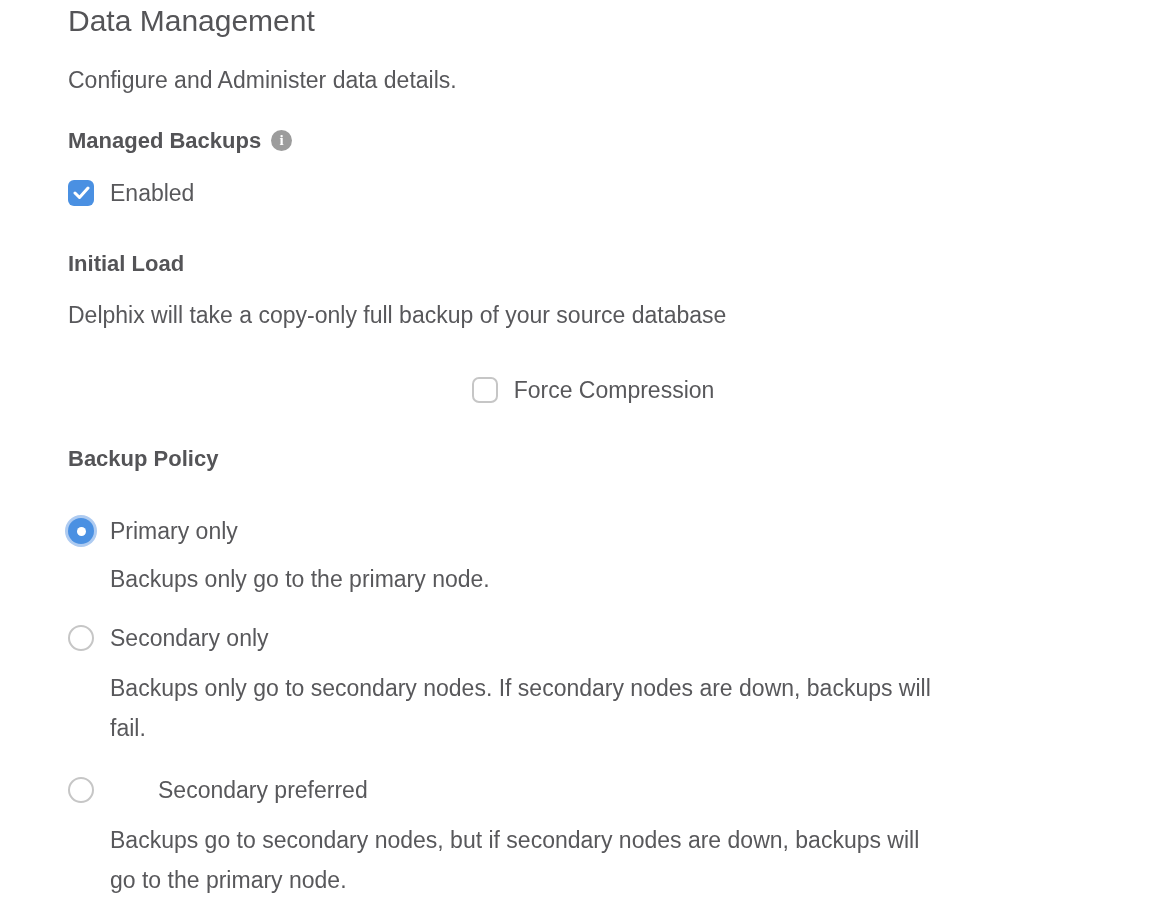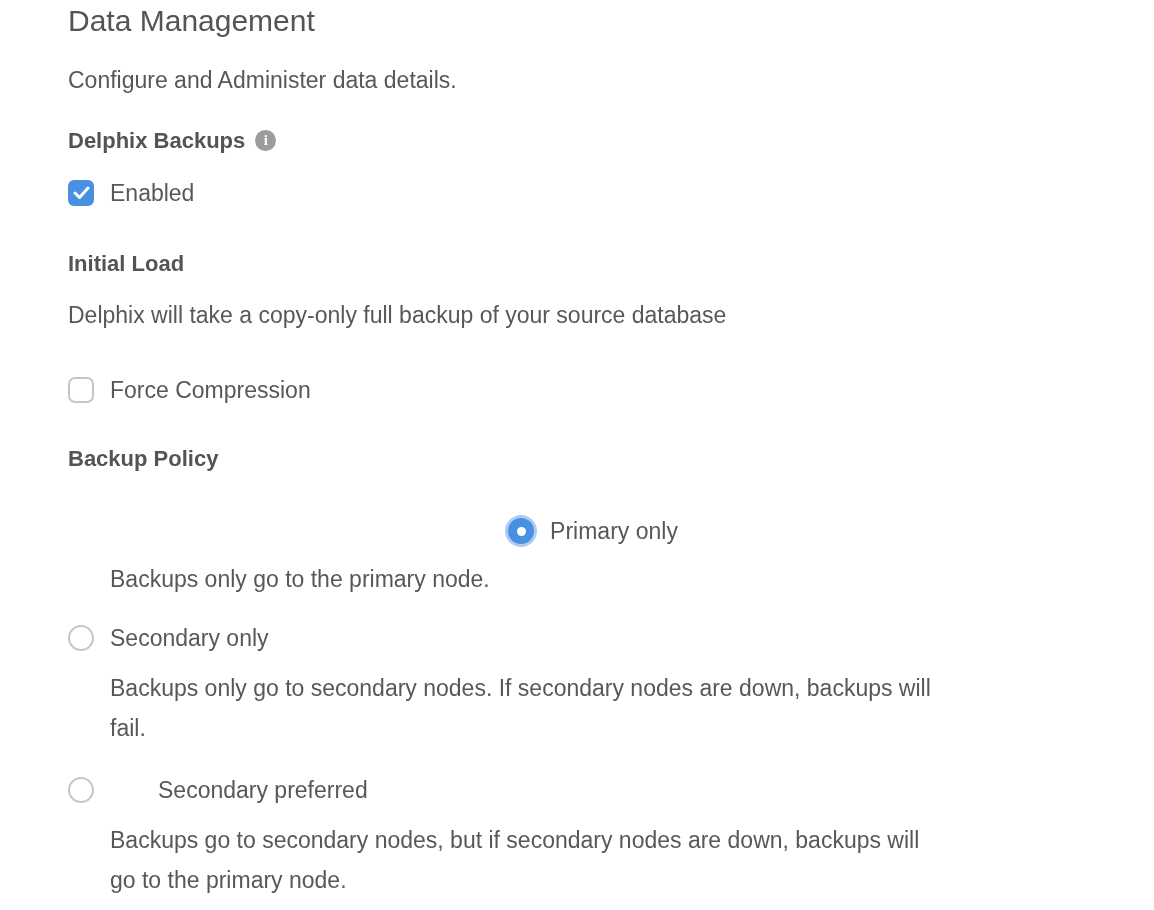--- a/index.html
+++ b/index.html
@@ -52,21 +52,21 @@
     align-items: center;
     justify-content: center;
     flex: none;
   }
   .check-row {
     display: flex;
     align-items: center;
     height: 28px;
   }
   .check-row.enabled-row { margin-top: 25px; }
-  .check-row.force-row { margin-top: 47px; }
+  .check-row.force-row { margin-top: 47px; justify-content: center; }
   .checkbox {
     width: 26px;
     height: 26px;
     border-radius: 6px;
     flex: none;
     display: flex;
     align-items: center;
     justify-content: center;
     cursor: pointer;
   }
@@ -87,21 +87,21 @@
   .section-desc {
     font-size: 23px;
     line-height: 27px;
     margin-top: 25px;
   }
   .radio-row {
     display: flex;
     align-items: center;
     height: 28px;
   }
-  .radio-row.first { margin-top: 45px; justify-content: center; }
+  .radio-row.first { margin-top: 45px; }
   .radio-row.second { margin-top: 25px; }
   .radio-row.third { margin-top: 28px; gap: 48px; }
   .radio {
     width: 26px;
     height: 26px;
     border-radius: 50%;
     flex: none;
     display: flex;
     align-items: center;
     justify-content: center;
@@ -135,21 +135,21 @@
 </head>
 <body>
 
 <div class="container">
 
   <h1 class="page-title">Data Management</h1>
 
   <p class="subtitle">Configure and Administer data details.</p>
 
   <div class="section-heading-row">
-    <span class="section-heading">Delphix Backups</span>
+    <span class="section-heading">Managed Backups</span>
     <span class="info-icon">i</span>
   </div>
 
   <div class="check-row enabled-row">
     <span class="checkbox checked">
       <svg class="check-icon" width="17" height="14" viewBox="0 0 17 14">
         <polyline points="2,7 6.5,11.5 15,2" fill="none" stroke="#ffffff" stroke-width="3" stroke-linecap="round" stroke-linejoin="round"></polyline>
       </svg>
     </span>
     <span class="row-label">Enabled</span>

